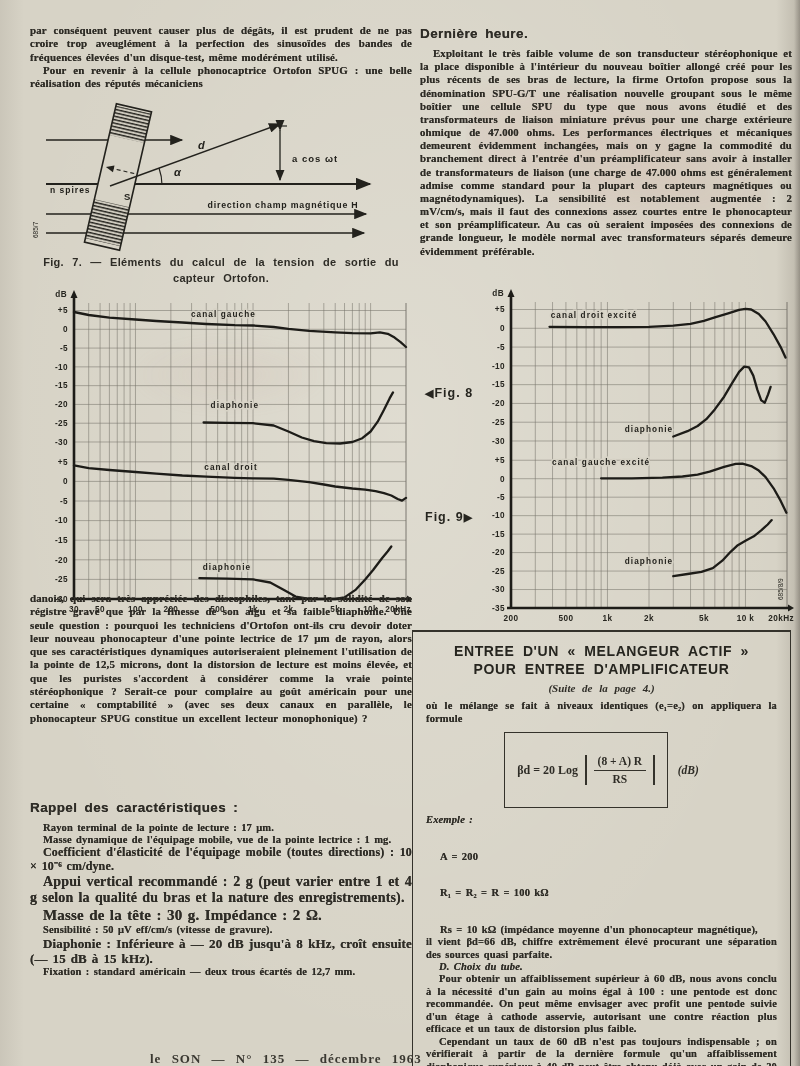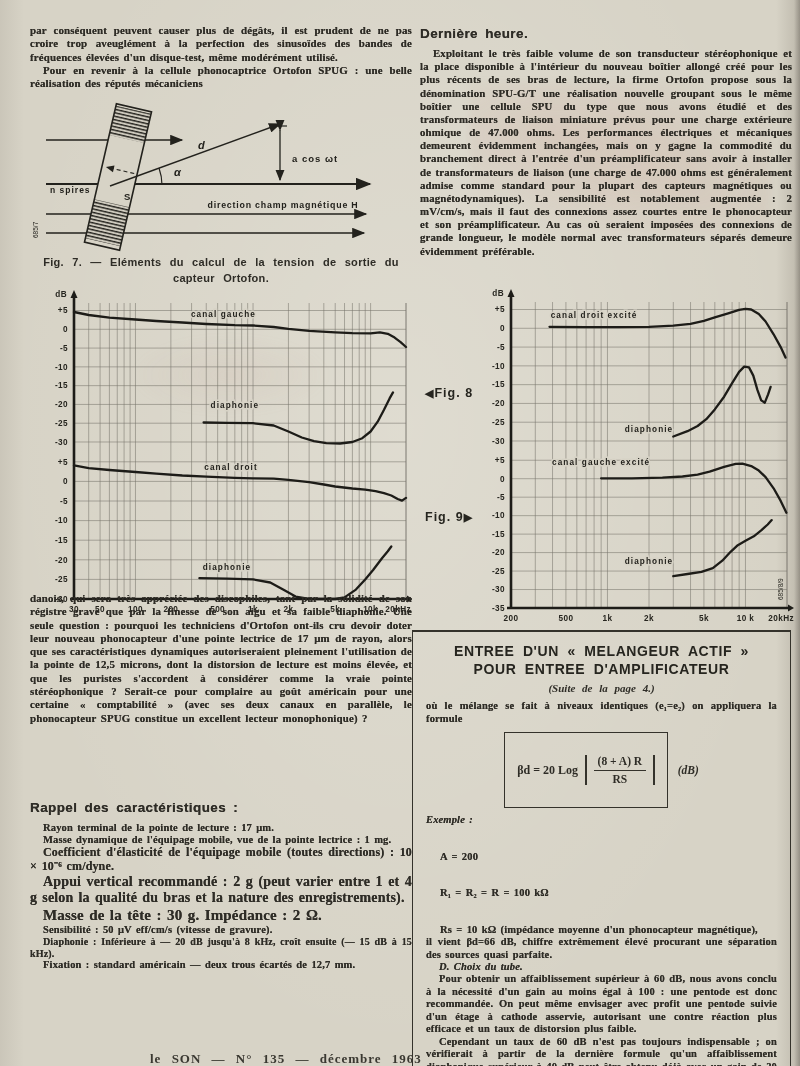--- a/index.html
+++ b/index.html
@@ -223,21 +223,21 @@
 
   <div class="col" style="left:30px;top:800px;width:382px;">
     <div class="heading-sans">Rappel des caractéristiques :</div>
     <div style="margin-top:7px;font-size:10.5px;line-height:1.16;">
         <p class="indent" style="font-size:10.5px;line-height:1.16;">Rayon terminal de la pointe de lecture : 17 μm.</p>
         <p class="indent" style="font-size:10.5px;line-height:1.16;">Masse dynamique de l'équipage mobile, vue de la pointe lectrice : 1 mg.</p>
         <p class="indent" style="font-size:12px;line-height:1.16;">Coefficient d'élasticité de l'équipage mobile (toutes directions) : 10 × 10⁻⁶ cm/dyne.</p>
         <p class="indent" style="font-size:14px;line-height:1.16;">Appui vertical recommandé : 2 g (peut varier entre 1 et 4 g selon la qualité du bras et la nature des enregistrements).</p>
         <p class="indent" style="font-size:15px;line-height:1.16;">Masse de la tête : 30 g. Impédance : 2 Ω.</p>
         <p class="indent" style="font-size:10.5px;line-height:1.16;">Sensibilité : 50 μV eff/cm/s (vitesse de gravure).</p>
-        <p class="indent" style="font-size:10px;line-height:1.16;">Diaphonie : Inférieure à — 20 dB jusqu'à 8 kHz, croît ensuite (— 15 dB à 15 kHz).</p>
+        <p class="indent" style="font-size:13px;line-height:1.16;">Diaphonie : Inférieure à — 20 dB jusqu'à 8 kHz, croît ensuite (— 15 dB à 15 kHz).</p>
         <p class="indent" style="font-size:10.5px;line-height:1.16;">Fixation : standard américain — deux trous écartés de 12,7 mm.</p>
       </div>
   </div>
 
   <div class="col" style="left:420px;top:26px;width:372px;">
     <div class="heading-sans">Dernière heure.</div>
     <p class="body-txt indent" style="margin-top:6px;font-size:10.8px;">Exploitant le très faible volume de son transducteur stéréophonique et la place disponible à l'intérieur du nouveau boîtier allongé créé pour les plus récents de ses bras de lecture, la firme Ortofon propose sous la dénomination SPU-G/T une réalisation nouvelle groupant sous le même boîtier une cellule SPU du type que nous avons étudié et des transformateurs de liaison miniature prévus pour une charge extérieure ohmique de 47.000 ohms. Les performances électriques et mécaniques demeurent évidemment inchangées, mais on y gagne la commodité du branchement direct à l'entrée d'un préamplificateur sans avoir à installer de transformateurs de liaison (une charge de 47.000 ohms est généralement admise comme standard pour la plupart des capteurs magnétiques ou magnétodynamiques). La sensibilité est notablement augmentée : 2 mV/cm/s, mais il faut des connexions assez courtes entre le phonocapteur et son préamplificateur. Au cas où seraient imposées des connexions de grande longueur, le modèle normal avec transformateurs séparés demeure évidemment préférable.</p>
   </div>
 
   <div class="chart-wrap" style="left:423px;top:286px;">

